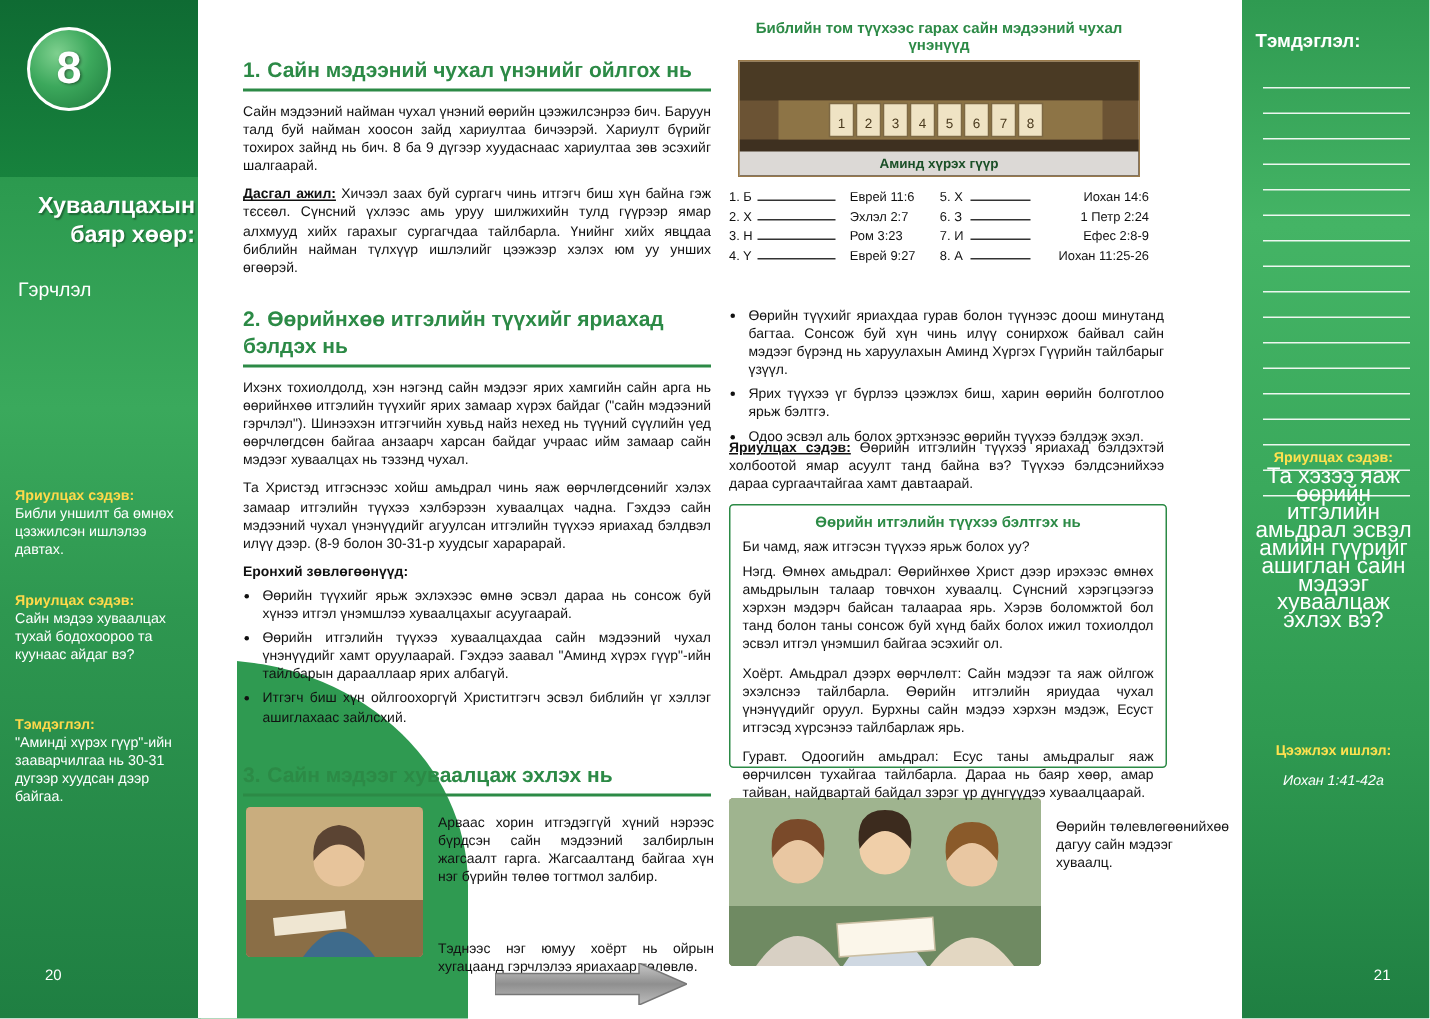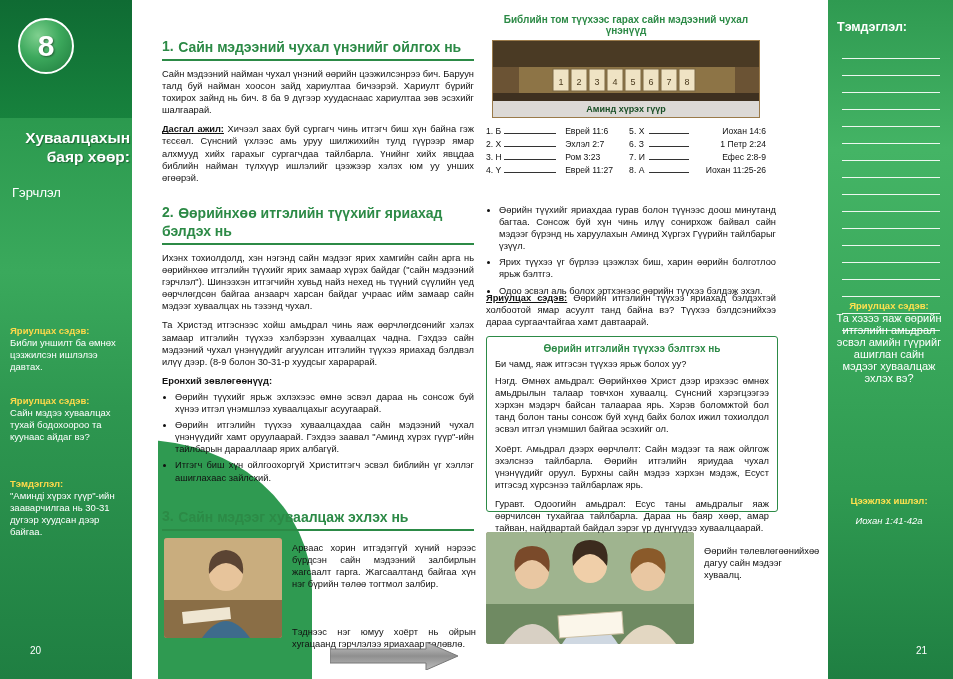--- a/index.html
+++ b/index.html
@@ -50,21 +50,21 @@
     background: linear-gradient(180deg,#2f9a51 0%, #44b465 22%, #3aa95c 48%, #2f9a51 72%, #1f7f42 100%);
   }
   .notes-title {
     position:absolute; right:16px; top:20px; width:100px;
     color:#ffffff; font-size:12.5px; font-weight:bold; text-align:left;
   }
   .notes-lines { position:absolute; left:14px; top:42px; width:98px; }
   .note-line { height:17px; border-bottom:1px solid #ffffff; opacity:.9; }
   .rblock { position:absolute; right:10px; width:108px; text-align:center; }
   .rhead { color:#ffe14f; font-size:9.5px; font-weight:bold; line-height:12px; }
-  .rbody { color:#ffffff; font-size:11px; line-height:12px; }
+  .rbody { color:#ffffff; font-size:15px; line-height:12px; }
   .rverse { color:#ffffff; font-size:9.5px; font-style:italic; line-height:12px; margin-top:8px;}
 
   
   .pg { position:absolute; color:#ffffff; font-size:10px; }
   .pg-left { left:30px; top:645px; }
   .pg-right { right:26px; top:645px; }
 
   
   .center {
     position:absolute; left:134px; top:0; width:694px; height:679px;
@@ -337,21 +337,21 @@
             <td>3. Н</td>
             <td><span class="blank"></span></td>
             <td>Ром 3:23</td>
             <td style="padding-left:8px">7. И</td>
             <td><span class="blank-s"></span></td>
             <td style="text-align:right">Ефес 2:8-9</td>
           </tr>
           <tr>
             <td>4. Y</td>
             <td><span class="blank"></span></td>
-            <td>Еврей 11:27</td>
+            <td>Еврей 9:27</td>
             <td style="padding-left:8px">8. А</td>
             <td><span class="blank-s"></span></td>
             <td style="text-align:right">Иохан 11:25-26</td>
           </tr>
         </tbody>
     </table>
   </div>
 
   <div style="position:absolute; left:352px; top:292px; width:290px;">
     <p class="body">

